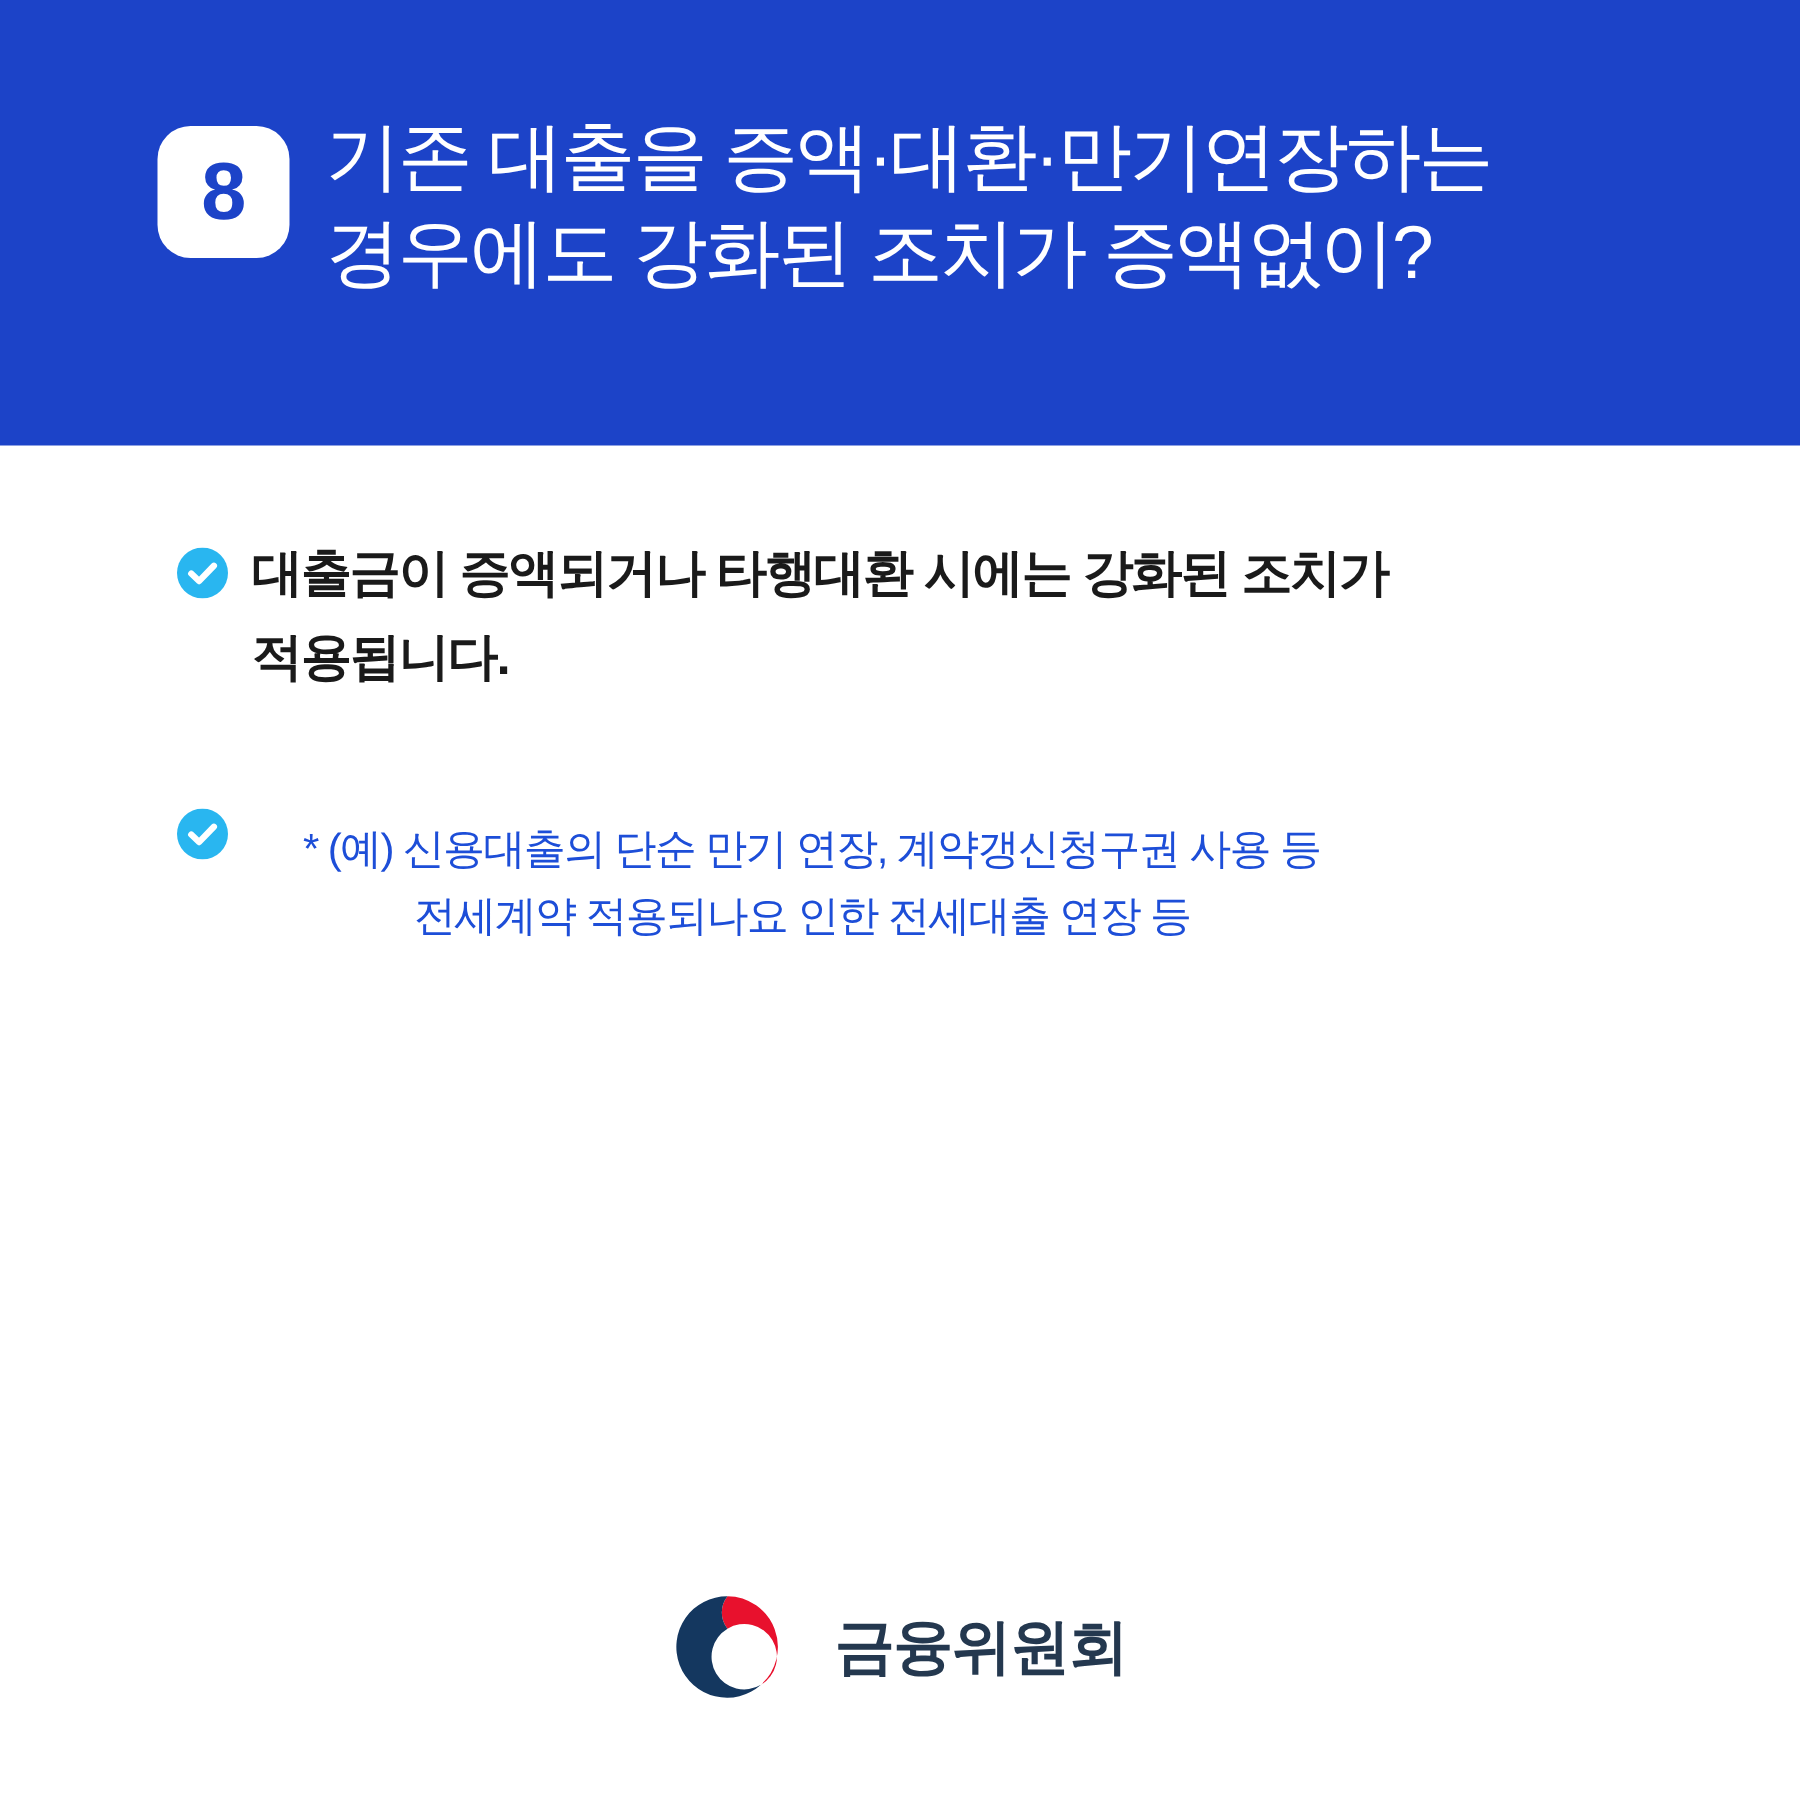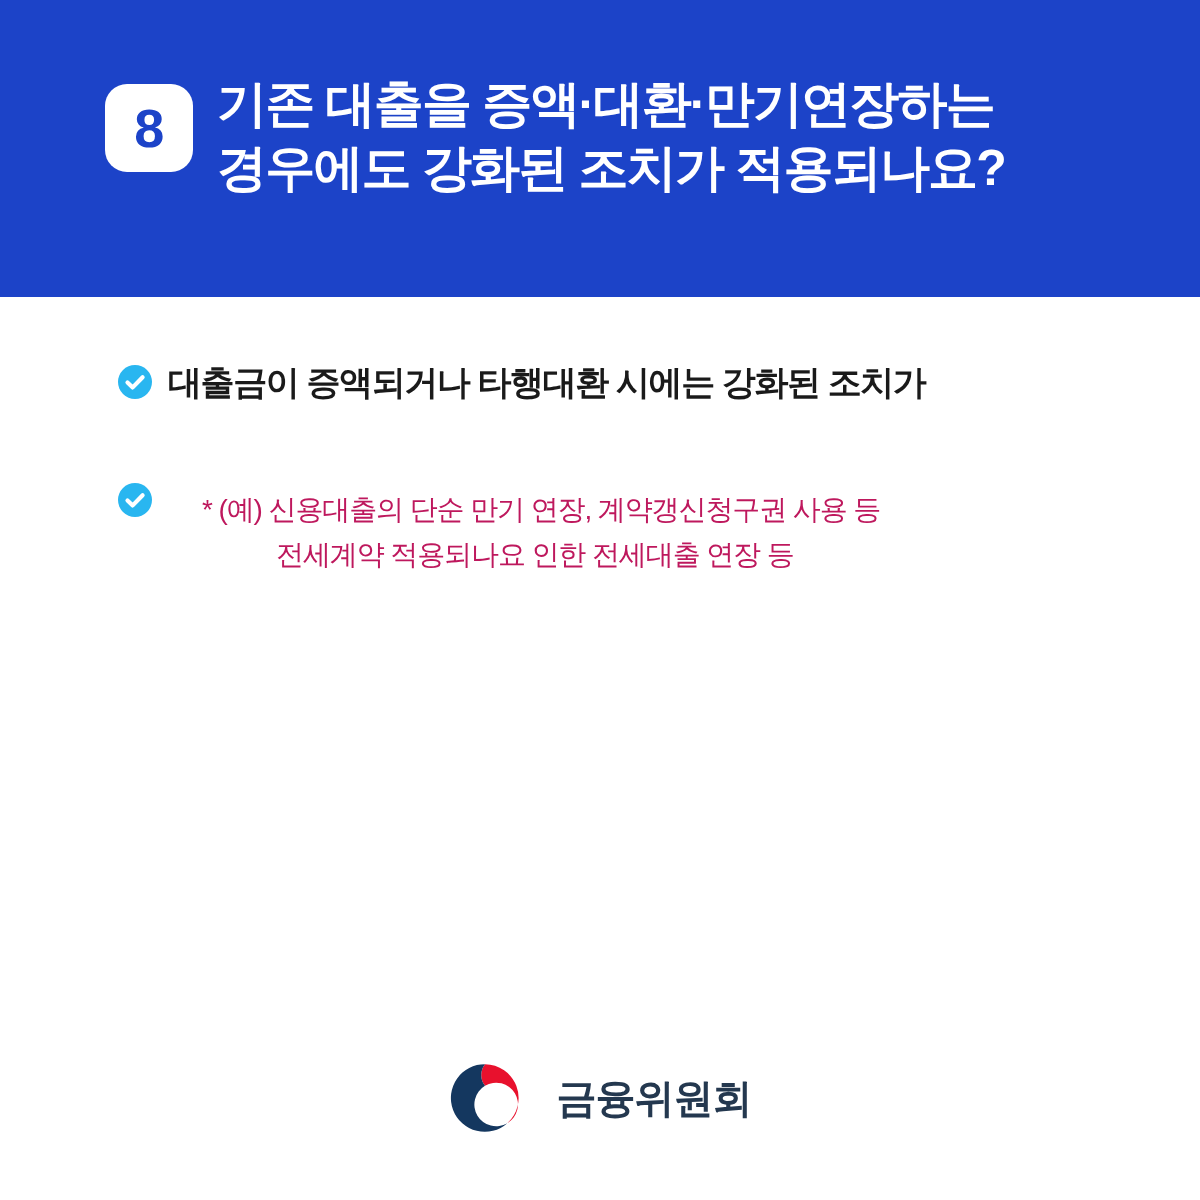--- a/index.html
+++ b/index.html
@@ -53,21 +53,21 @@
     font-size: 54px;
     font-weight: 700;
     line-height: 1;
     letter-spacing: -0.5px;
   }
 
   .header-title {
     margin-left: 24px;
     color: #ffffff;
     font-size: 50px;
-    font-weight: 700;
+    font-weight: 400;
     line-height: 1.28;
     letter-spacing: -1.8px;
     white-space: nowrap;
   }
 
   .header-title .title-line { display: block; }
 
   
   .body-area {
     flex: 1 1 auto;
@@ -97,21 +97,21 @@
     line-height: 1.64;
     letter-spacing: -1.4px;
     white-space: nowrap;
   }
 
   .bullet-text .text-line { display: block; }
 
   .footnote {
     margin-top: 14px;
     margin-left: 50px;
-    color: #be185d;
+    color: #1d4ed8;
     font-size: 28px;
     font-weight: 400;
     line-height: 1.62;
     letter-spacing: -1.1px;
     white-space: nowrap;
   }
 
   .footnote .footnote-line { display: block; }
   .footnote .footnote-line.indented { padding-left: 74px; }
 
@@ -144,35 +144,36 @@
 <body>
 
 <div class="card">
 
   <div class="header">
     <div class="number-badge">
       <span class="number-badge-text">8</span>
     </div>
     <h1 class="header-title">
       <span class="title-line">기존 대출을 증액·대환·만기연장하는</span>
-      <span class="title-line">경우에도 강화된 조치가 적용되나요?</span>
+      <span class="title-line">경우에도 강화된 조치가 증액없이?</span>
     </h1>
   </div>
 
   <div class="body-area">
 
     <div class="bullet">
       <span class="check-icon">
         <svg viewBox="0 0 34 34" width="34" height="34" aria-hidden="true">
           <circle cx="17" cy="17" r="17" fill="#29B6F0"></circle>
           <path d="M9.5 17.4 L14.7 22.4 L24.6 12.2" fill="none" stroke="#ffffff" stroke-width="4.2" stroke-linecap="round" stroke-linejoin="round"></path>
         </svg>
       </span>
       <div class="bullet-text">
         <span class="text-line">대출금이 증액되거나 타행대환 시에는 강화된 조치가</span>
+        <span class="text-line">적용됩니다.</span>
       </div>
     </div>
 
     <div class="bullet">
       <span class="check-icon">
         <svg viewBox="0 0 34 34" width="34" height="34" aria-hidden="true">
           <circle cx="17" cy="17" r="17" fill="#29B6F0"></circle>
           <path d="M9.5 17.4 L14.7 22.4 L24.6 12.2" fill="none" stroke="#ffffff" stroke-width="4.2" stroke-linecap="round" stroke-linejoin="round"></path>
         </svg>
       </span>

